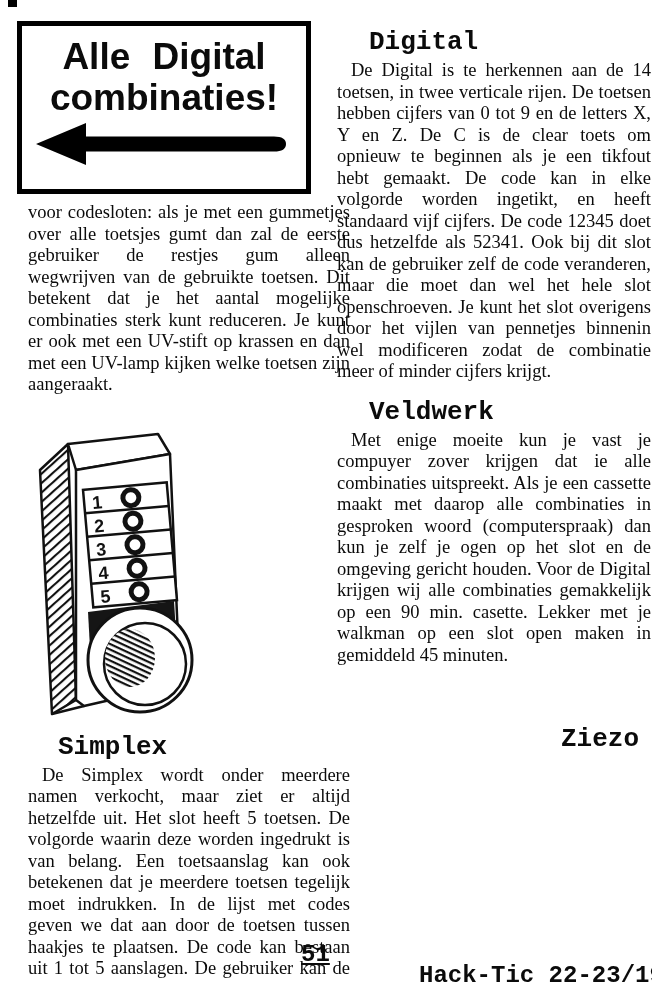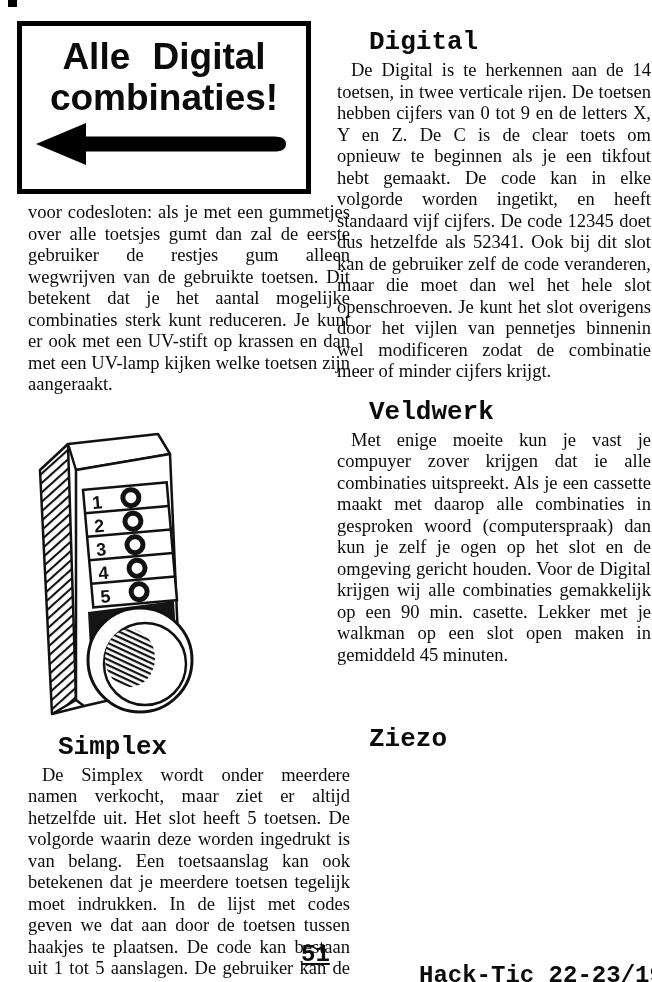--- a/index.html
+++ b/index.html
@@ -43,21 +43,21 @@
 
   h2.sec{
     font-family:Liberation Mono, monospace;
     font-weight:bold;
     font-size:26px;
     line-height:30px;
     margin:12px;
     text-align:left;
   }
   .right-col h2.sec{margin-top:14px;margin-bottom:3px;text-indent:20px;}
-  .sec-ziezo h2.sec{margin-top:58px;}
+  .sec-ziezo h2.sec{margin-top:58px;text-align:right;}
   p.ind{text-indent:14px;font-family:Liberation Serif, serif;}
 
   
   .simplex-section{margin-top:2px;}
   .lock-float{float:left;width:182px;height:298px;margin:20px 6px 6px 0;}
   .simplex-section h2.sec{text-indent:18px;margin-bottom:3px;}
 
   
   .footer-num,.footer-issue{
     position:absolute;

